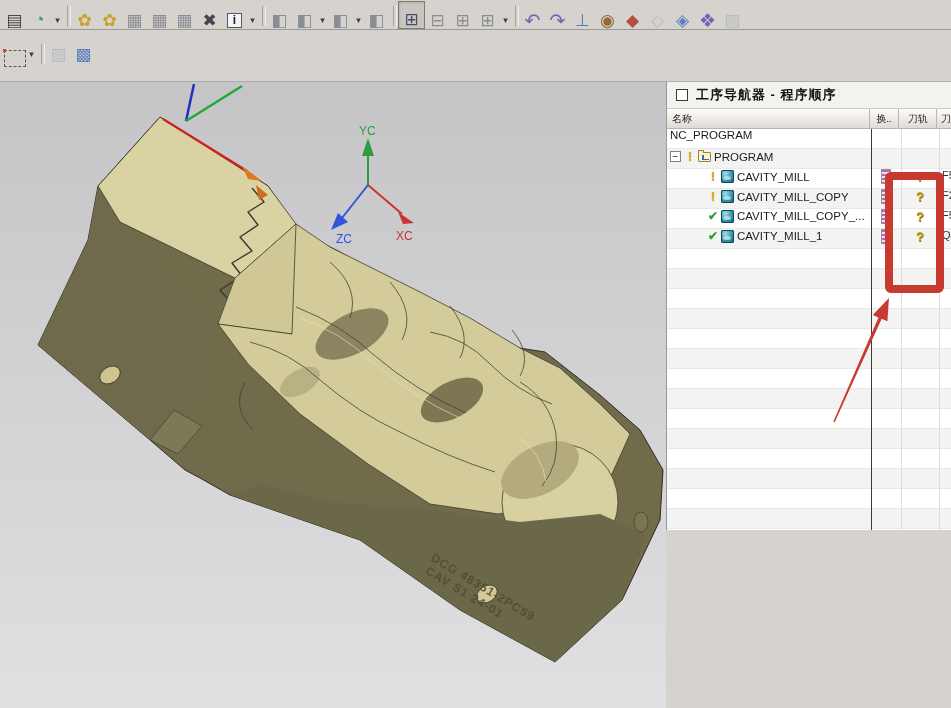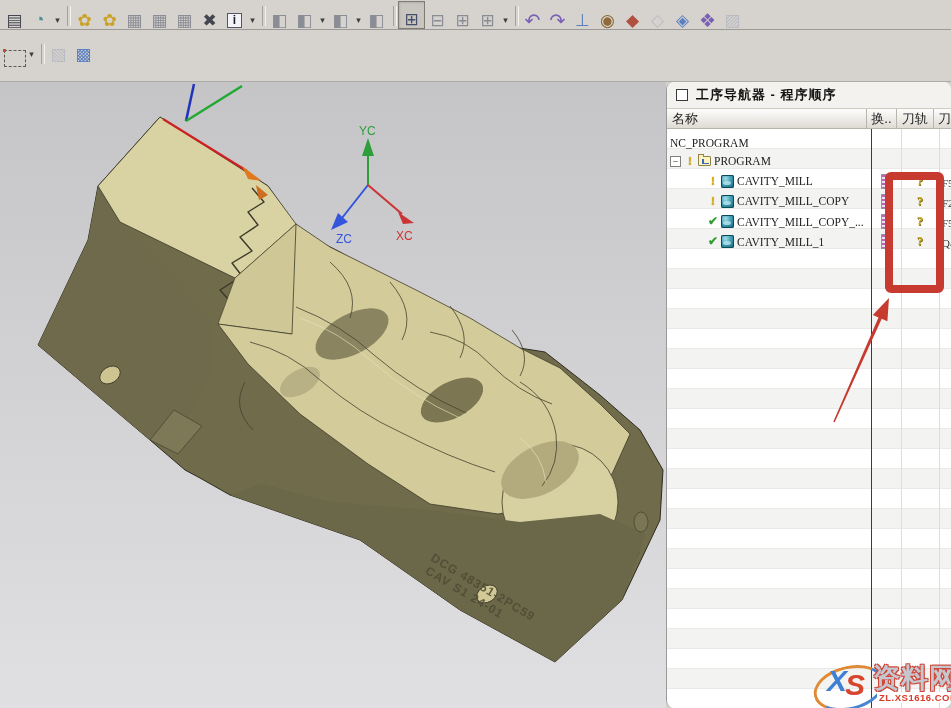--- a/index.html
+++ b/index.html
@@ -34,45 +34,45 @@
   .sep:after{content:"";position:absolute;left:4px;top:3px;bottom:3px;width:2px;
              border-left:1px solid #a5a29b;border-right:1px solid #f2f0ea;}
   .marquee{width:20px;height:15px;border:1px dashed #5a5a5a;position:relative;background:transparent;}
   .marquee:after{content:"";position:absolute;left:-2px;top:-2px;width:3px;height:3px;background:#c05030;}
 
   
   .viewport{position:absolute;left:0;top:82px;width:666px;height:626px;}
   .viewport svg{display:block;}
 
   
-  .panel{position:absolute;left:666px;top:82px;width:285px;height:626px;
-         background:#ffffff;border-left:1px solid #9a9a9a;box-sizing:border-box;overflow:hidden;border-radius:8px;}
+  .panel{position:absolute;left:666px;top:82px;width:285px;height:448px;
+         background:#ffffff;border-left:1px solid #9a9a9a;box-sizing:border-box;overflow:hidden;}
   .panel-header{height:26px;display:flex;align-items:center;background:#f3f2ee;
                 border-bottom:1px solid #cfccc4;}
   .panel-header .sq{width:10px;height:10px;border:1.5px solid #3a3a3a;margin:0 8px 0 9px;background:#fff;flex:none;}
   .panel-header .ttl{font-weight:bold;font-size:13px;color:#141414;letter-spacing:1px;}
   .col-row{height:19px;display:flex;background:linear-gradient(#fdfdfc,#dedbd3);
-           border-bottom:1px solid #b8b5ac;font-size:13px;color:#222;}
+           border-bottom:1px solid #b8b5ac;font-size:10px;color:#222;font-family:Liberation Serif, serif;}
   .col-row .col{box-sizing:border-box;border-right:1px solid #b8b5ac;display:flex;align-items:center;}
   .col-name{width:204px;padding-left:5px;}
   .col-chg{width:30px;justify-content:center;}
   .col-path{width:38px;justify-content:center;}
   .col-last{flex:1;padding-left:4px;border-right:none!important;}
 
   .tree{position:relative;height:581px;
         background:
           repeating-linear-gradient(to bottom, rgba(0,0,0,0) 0 19px, #e9e9e7 19px 20px),
           repeating-linear-gradient(to bottom, #ffffff 0 20px, #f3f3f1 20px 40px);}
   .vline{position:absolute;top:0;bottom:0;width:1px;pointer-events:none;}
   .vl-dark{left:204px;background:#3c3c3c;}
   .vl-a{left:234px;background:#dddddb;}
   .vl-b{left:272px;background:#dddddb;}
 
-  .trow{position:relative;height:20px;display:flex;align-items:flex-end;cursor:pointer;
-        font-family:Liberation Serif, serif;font-size:11.5px;color:#1c1c1c;}
+  .trow{position:relative;height:20px;display:flex;align-items:flex-start;cursor:pointer;
+        font-family:Liberation Sans, sans-serif;font-size:11.5px;color:#1c1c1c;}
   .name-cell{width:204px;display:flex;align-items:center;overflow:hidden;flex:none;}
   .cell-chg{width:30px;display:flex;justify-content:center;flex:none;}
   .cell-path{width:38px;text-align:center;flex:none;font-weight:bold;font-size:13px;
              color:#c8a514;text-shadow:0.6px 0.6px 0 #79640a;}
   .cell-extra{flex:1;overflow:hidden;white-space:nowrap;font-size:11px;color:#333;padding-left:3px;}
   .ind{display:inline-block;flex:none;}
   .ind-0{width:3px;}.ind-1{width:17px;}.ind-2{width:40px;}
   .expander{flex:none;display:inline-block;width:0;overflow:hidden;}
   .expander.has{width:11px;height:11px;border:1px solid #808080;background:#fff;
                 font-size:10px;line-height:9px;text-align:center;color:#222;margin-right:3px;box-sizing:border-box;}

